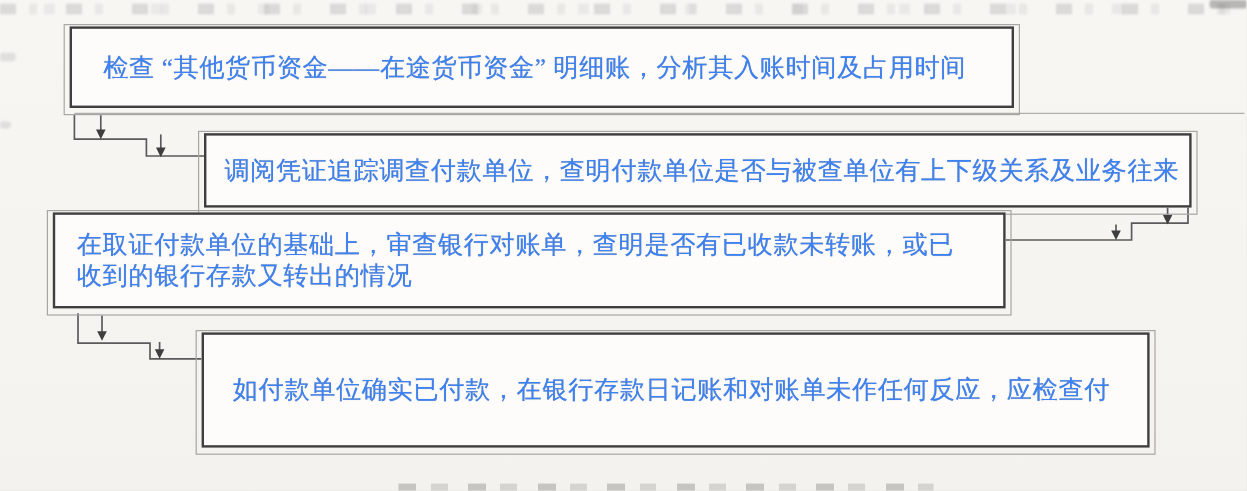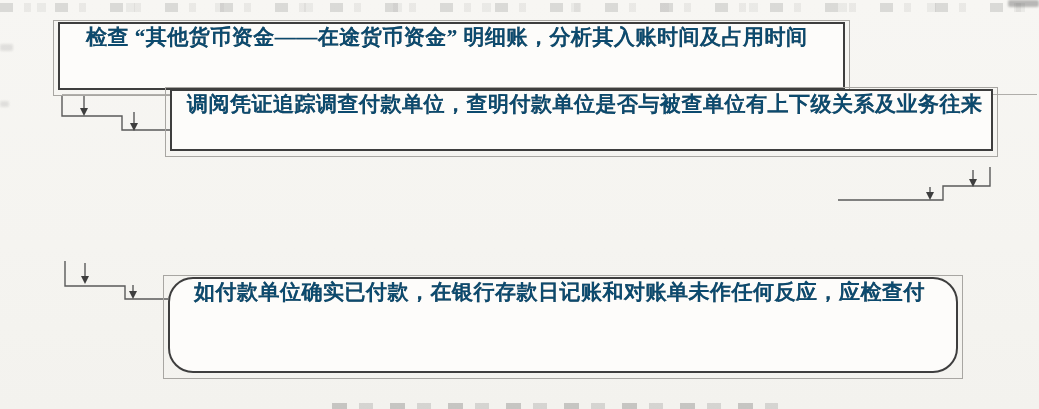--- a/index.html
+++ b/index.html
@@ -30,39 +30,38 @@
       repeating-linear-gradient(90deg, rgba(80,80,80,.5) 0 15px, transparent 15px 27px, rgba(90,90,90,.35) 27px 41px, transparent 41px 58px);
     filter:blur(.6px);
     opacity:.55;
   }
   svg.wires{position:absolute;left:0;top:0;z-index:1;}
   .flow-box{
     position:absolute;z-index:2;
     box-sizing:border-box;
     background:#fdfcfa;
     border:2px solid #3e3e3e;
-    display:flex;flex-direction:column;
-    color:#0c4a6e;
-    font-weight:bold;
+    display:flex;flex-direction:column;justify-content:center;
+    color:#3b82f6;
   }
   
   .flow-box::after{
     content:"";position:absolute;pointer-events:none;
     left:-7px;right:-7px;top:-4px;bottom:-8px;
     border:1px solid #a8a6a2;
   }
   .box-line{
     font-size:21px;line-height:26px;white-space:nowrap;
     letter-spacing:.5px;
     text-shadow:0 0 .6px rgba(60,60,60,.55);
   }
   .box1{left:58px;top:22px;width:787px;height:68px;padding-left:26px;}
-  .box2{left:170px;top:89px;width:823px;height:62px;padding-left:15px;}
+  .box2{left:170px;top:111px;width:823px;height:62px;padding-left:15px;}
   .box3{left:44px;top:177px;width:794px;height:80px;padding-left:18px;}
-  .box4{left:168px;top:277px;width:790px;height:96px;padding-left:24px;border-radius:25px;}
+  .box4{left:168px;top:277px;width:790px;height:96px;padding-left:24px;}
 </style>
 </head>
 <body>
 
 <div class="stage">
 
   <div class="noise-top"></div>
   <div class="smudge" style="left:0;top:44px;width:13px;height:7px;"></div>
   <div class="smudge" style="left:0;top:101px;width:9px;height:6px;"></div>
   <div class="smudge" style="left:1008px;top:0;width:31px;height:7px;background:rgba(90,90,90,.4);"></div>
@@ -97,19 +96,23 @@
   </svg>
 
   <div class="flow-box box1">
     <div class="box-line">检查 “其他货币资金——在途货币资金” 明细账，分析其入账时间及占用时间</div>
   </div>
 
   <div class="flow-box box2">
     <div class="box-line">调阅凭证追踪调查付款单位，查明付款单位是否与被查单位有上下级关系及业务往来</div>
   </div>
 
+  <div class="flow-box box3">
+    <div class="box-line">在取证付款单位的基础上，审查银行对账单，查明是否有已收款未转账，或已</div>
+    <div class="box-line">收到的银行存款又转出的情况</div>
+  </div>
 
   <div class="flow-box box4">
     <div class="box-line">如付款单位确实已付款，在银行存款日记账和对账单未作任何反应，应检查付</div>
   </div>
 
   <div class="caption-cut"></div>
 </div>
 
 </body></html>

